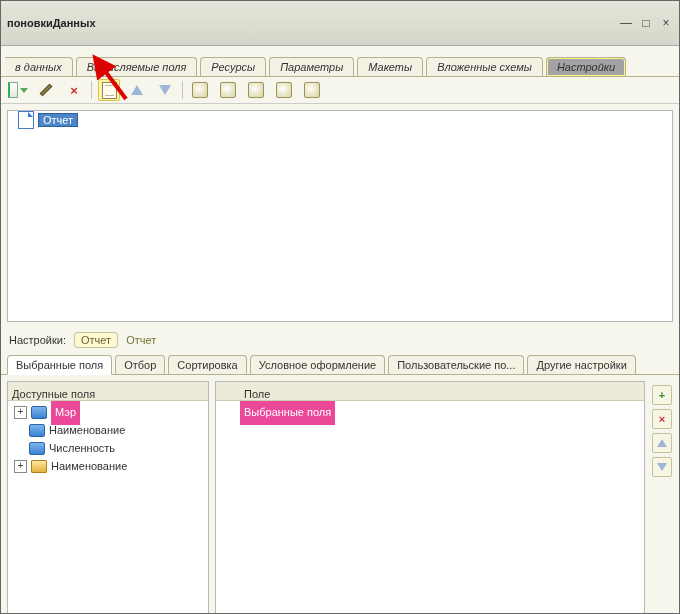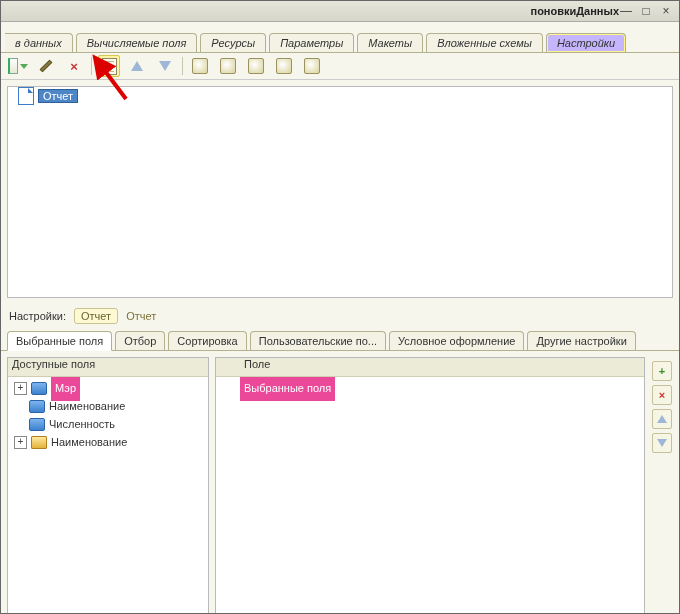--- a/index.html
+++ b/index.html
@@ -1,26 +1,26 @@
 <!DOCTYPE html>
 <html><head>
 <meta charset="utf-8">
 <style>
   html,body{margin:0;padding:0;font-family:Verdana,Arial,sans-serif;font-size:11px;color:#333;background:#fff;}
   .window{position:relative;width:680px;height:614px;box-sizing:border-box;border:1px solid #666;background:#f7f6ec;overflow:hidden;}
   
-  .titlebar{height:20px;background:linear-gradient(#e6e5da,#d7d6cb);border-bottom:1px solid #aaa;display:flex;align-items:center;padding:0 6px;font-size:11px;color:#222;text-align:right;}
+  .titlebar{height:20px;background:linear-gradient(#e6e5da,#d7d6cb);border-bottom:1px solid #aaa;display:flex;align-items:center;padding:12px 6px;font-size:11px;color:#222;}
   .titlebar .title{flex:1;font-weight:bold;overflow:hidden;white-space:nowrap;}
   .winbtns{display:flex;gap:6px;}
   .winbtn{width:14px;height:14px;display:flex;align-items:center;justify-content:center;color:#444;cursor:pointer;font-size:12px;line-height:1;}
   
   .top-tabs{display:flex;align-items:flex-end;gap:3px;padding:4px 4px 0 4px;height:26px;border-bottom:1px solid #b4b190;background:#f7f6ec;}
   .top-tabs .tab{padding:3px 10px;border:1px solid #b4b190;border-bottom:none;border-radius:4px 4px 0 0;background:#f3f2e5;cursor:pointer;white-space:nowrap;font-size:11px;font-style:italic;}
   .top-tabs .tab.partial{border-left:none;border-radius:0 4px 0 0;}
-  .top-tabs .tab.active{background:#c4b5fd;box-shadow:inset 0 0 0 1px #fff68a;}
+  .top-tabs .tab.active{background:#a3a3a3;box-shadow:inset 0 0 0 1px #fff68a;}
   
   .toolbar{height:26px;display:flex;align-items:center;gap:6px;padding:0 6px;border-bottom:1px solid #ccc;background:#f7f6ec;}
   .tbtn{width:20px;height:20px;display:flex;align-items:center;justify-content:center;border:1px solid transparent;border-radius:2px;cursor:pointer;}
   .tbtn.highlight{background:#fff3a0;border:1px solid #d6c84a;}
   .tsep{width:1px;height:18px;background:#c9c6ae;}
   .ico{display:inline-block;width:14px;height:14px;}
   .ico-newdoc{background:linear-gradient(#fff,#e7e7d6);border:1px solid #7a9;border-left:2px solid #3a6;}
   .ico-dropdown{border-left:4px solid transparent;border-right:4px solid transparent;border-top:5px solid #5a5;font-size:0;width:0;height:0;margin-left:2px;}
   .ico-pencil{transform:rotate(45deg);width:2px;height:12px;background:#8a7b3d;border:1px solid #5c5228;}
   .ico-x{color:#c33;font-weight:bold;font-size:13px;display:flex;align-items:center;justify-content:center;}
@@ -41,21 +41,21 @@
   .settings-label .crumb2{color:#7a7238;}
   
   .lower-tabs{display:flex;gap:3px;padding:3px 6px 0 6px;border-bottom:1px solid #b4b190;}
   .lower-tabs .ltab{padding:3px 8px;border:1px solid #b4b190;border-bottom:none;border-radius:4px 4px 0 0;background:#f3f2e5;cursor:pointer;font-size:11px;white-space:nowrap;}
   .lower-tabs .ltab.active{background:#fff;border-bottom:1px solid #fff;margin-bottom:-1px;}
   
   .split{display:flex;padding:6px;gap:6px;height:268px;}
   .pane{border:1px solid #b9b9b9;background:#fff;display:flex;flex-direction:column;overflow:hidden;}
   .pane.left{width:200px;}
   .pane.right{flex:1;}
-  .pane-header{height:18px;background:#ecebd7;border-bottom:1px solid #cfcdb3;display:flex;align-items:flex-start;padding:0 4px;font-size:11px;}
+  .pane-header{height:18px;background:#ecebd7;border-bottom:1px solid #cfcdb3;display:flex;align-items:flex-end;padding:0 4px;font-size:11px;}
   .pane-header .col{flex:1;}
   .pane-body{flex:1;overflow:auto;padding:2px;}
   .fld-row{display:flex;align-items:center;height:18px;gap:4px;padding-left:4px;}
   .fld-row .exp{width:11px;height:11px;border:1px solid #888;display:flex;align-items:center;justify-content:center;font-size:10px;line-height:1;color:#444;background:#fff;cursor:pointer;}
   .fld-row .exp.none{border:none;visibility:hidden;}
   .fld-row .tico{width:14px;height:11px;border-radius:2px;}
   .tico.blue{background:linear-gradient(#7db4ee,#3b82d0);border:1px solid #2a63a7;}
   .tico.folder{background:linear-gradient(#ffe8a0,#e3b23c);border:1px solid #b0801c;border-radius:1px;}
   .fld-row.selected span.lbl{background:#ec4899;color:#fff;padding:7px 4px;}
   .lbl{white-space:nowrap;}
@@ -143,22 +143,22 @@
   <div class="settings-label">
     <span>Настройки:</span>
     <span class="crumb">Отчет</span>
     <span class="crumb2">Отчет</span>
   </div>
 
   <div class="lower-tabs">
     <div class="ltab active">Выбранные поля</div>
     <div class="ltab">Отбор</div>
     <div class="ltab">Сортировка</div>
+    <div class="ltab">Условное оформление</div>
     <div class="ltab">Пользовательские по...</div>
-    <div class="ltab">Условное оформление</div>
     <div class="ltab">Другие настройки</div>
   </div>
 
   <div class="split">
 
     <div class="pane left">
       <div class="pane-header">
         <span class="col">Доступные поля</span>
       </div>
       <div class="pane-body">

